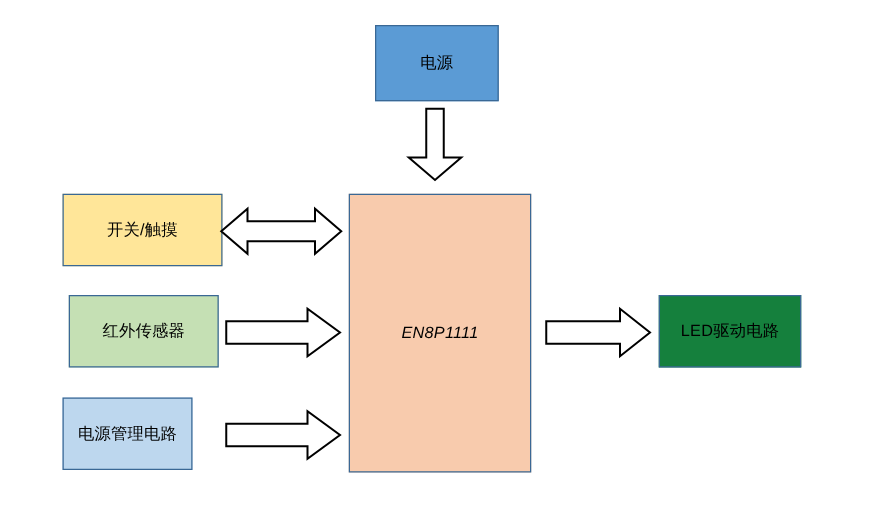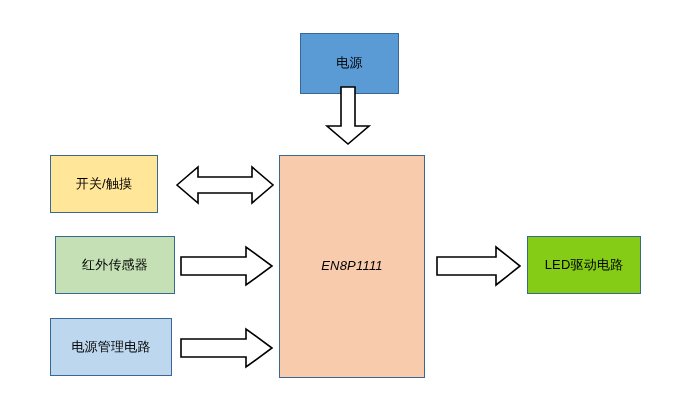--- a/index.html
+++ b/index.html
@@ -31,58 +31,57 @@
     line-height: 1.25;
     letter-spacing: 0.2px;
     white-space: nowrap;
   }
   .node-power {
     left: 300px;
     top: 20px;
     width: 99px;
     height: 61px;
     background: #5B9BD5;
-    margin-top: 13px;
   }
   .node-switch {
     left: 50px;
     top: 155px;
-    width: 108px;
+    width: 128px;
     height: 58px;
     background: #FFE699;
   }
   .node-ir {
     left: 55px;
     top: 236px;
     width: 120px;
     height: 58px;
     background: #C5E0B4;
   }
   .node-pmc {
     left: 50px;
     top: 318px;
-    width: 122px;
+    width: 104px;
     height: 58px;
     background: #BDD7EE;
   }
   .node-mcu {
     left: 279px;
     top: 155px;
     width: 146px;
     height: 223px;
     background: #F8CBAD;
     font-size: 13px;
     font-style: italic;
   }
   .node-led {
     left: 527px;
     top: 236px;
     width: 114px;
     height: 58px;
-    background: #84cc16;
+    background: #15803d;
   }
   .arrow {
     position: absolute;
     overflow: visible;
   }
   .arrow svg {
     display: block;
     overflow: visible;
   }
   .arrow-shape {

